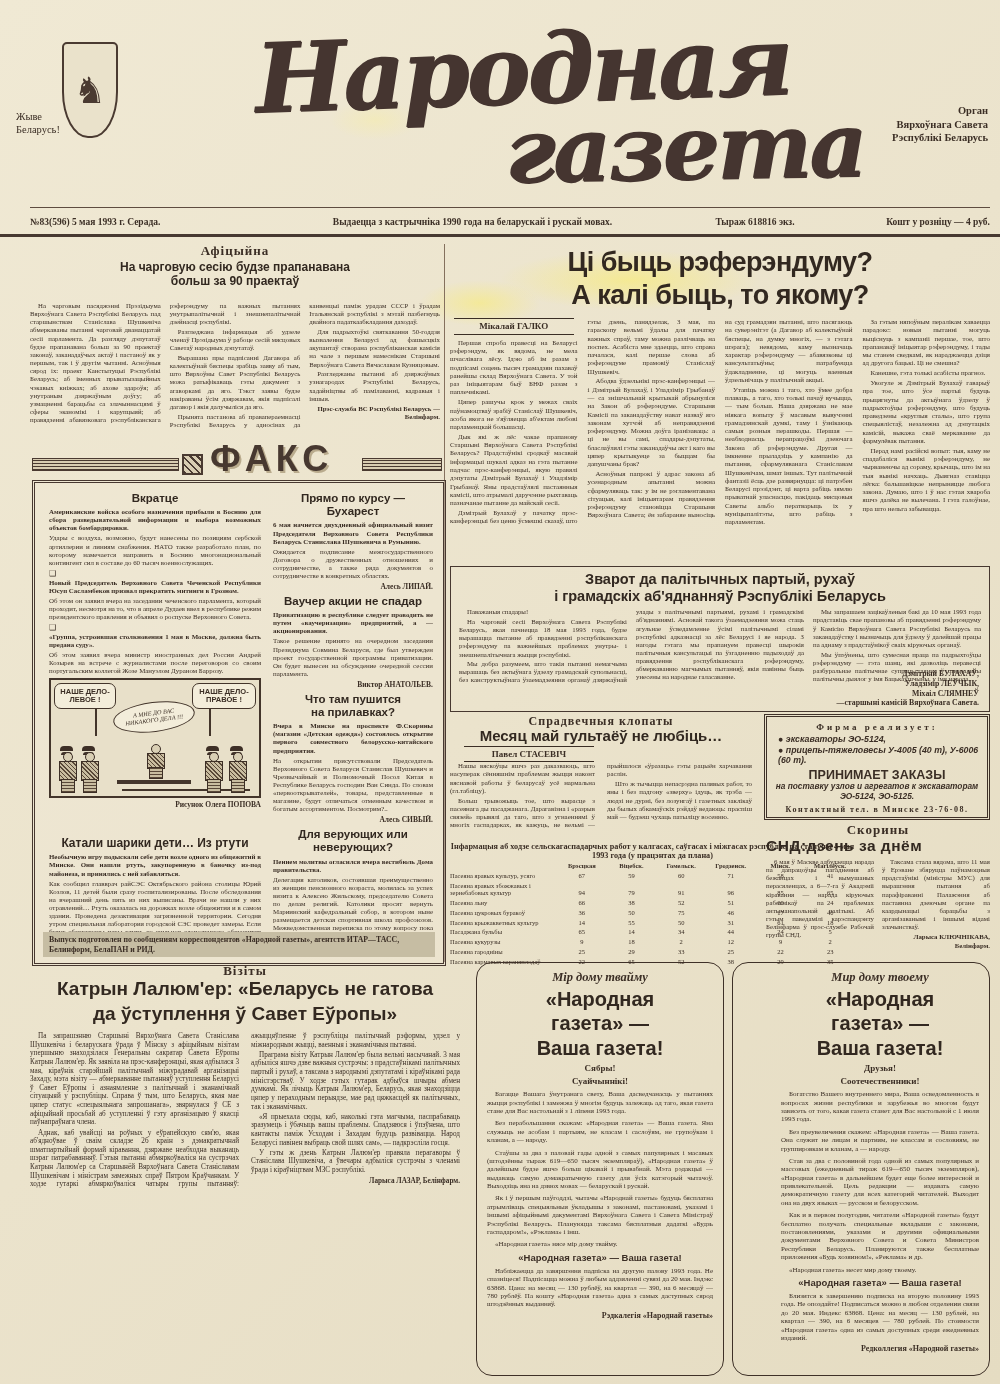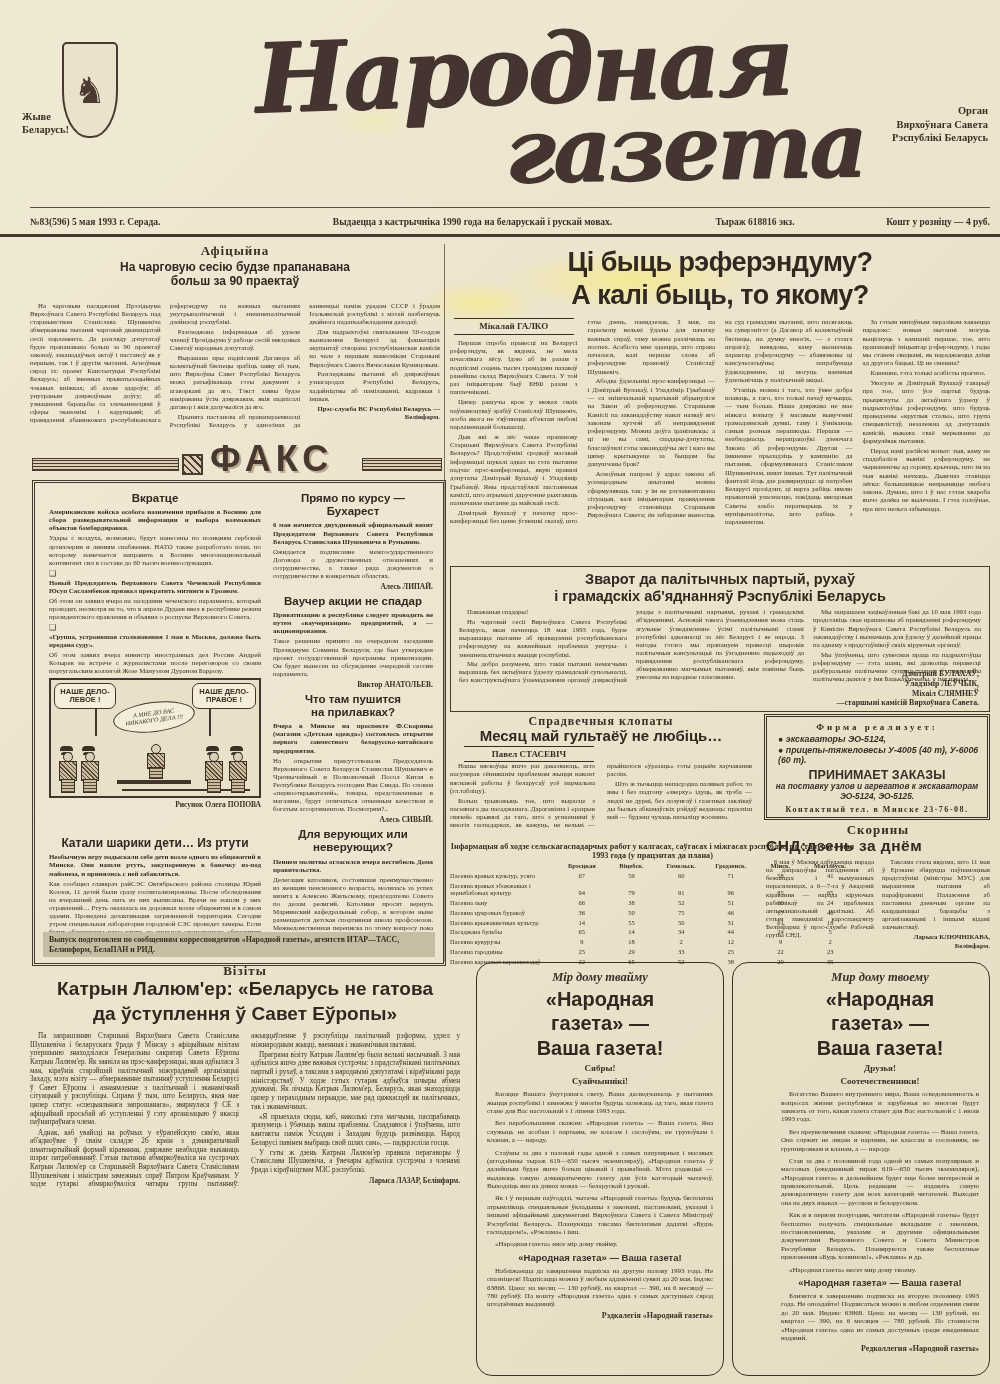--- a/index.html
+++ b/index.html
@@ -14,21 +14,21 @@
   .cols p{margin:0 0 1.5px;text-indent:8px;}
   .sig-last p:last-child{text-align:right;font-weight:bold;text-indent:0;margin-top:2px;}
   .c2{column-count:2;column-gap:12px;}
   .c3{column-count:3;column-gap:9px;}
   .c4{column-count:4;column-gap:10px;}
   .byline{font-weight:bold;text-align:center;font-size:9px;border-top:1px solid #3b2e25;border-bottom:1px solid #3b2e25;padding:2px 0;margin:0 4px 4px;}
   .sig{font-weight:bold;text-align:right;font-size:7.5px;}
   
   .crest{left:62px;top:42px;width:52px;height:92px;border:2px solid #4a3a31;border-radius:5px 5px 26px 26px / 5px 5px 46px 46px;background:#eae2cb;display:flex;align-items:center;justify-content:center;}
   .crest span{font-family:"DejaVu Sans",sans-serif;font-size:36px;color:#4a3a31;}
-  .slogan{left:22px;top:110px;width:70px;font-weight:bold;font-size:10.5px;line-height:1.25;}
+  .slogan{left:16px;top:110px;width:70px;font-weight:normal;font-size:10.5px;line-height:1.25;}
   .logo{color:#453530;font-family:"DejaVu Serif",serif;font-style:italic;font-weight:bold;line-height:1;letter-spacing:-3px;text-shadow:1px 1px 0 #453530;}
   .logo1{left:255px;top:22px;font-size:96px;transform:rotate(-2deg);}
   .logo2{left:505px;top:102px;font-size:90px;transform:rotate(-1deg);}
   .organ{left:828px;top:104px;width:160px;text-align:right;font-weight:bold;font-size:10.5px;line-height:1.3;}
   .rule1{left:30px;top:207px;width:960px;height:1px;background:#5e4c40;}
   .inforow{left:30px;top:212px;width:960px;display:flex;align-items:center;font-weight:bold;font-size:9.5px;height:20px;}
   .inforow .cell{white-space:nowrap;}
   .rule2{left:0;top:234px;width:1000px;height:3px;background:#473931;}
   .vrule{left:444px;top:244px;width:1px;height:718px;background:#84705d;}
   

